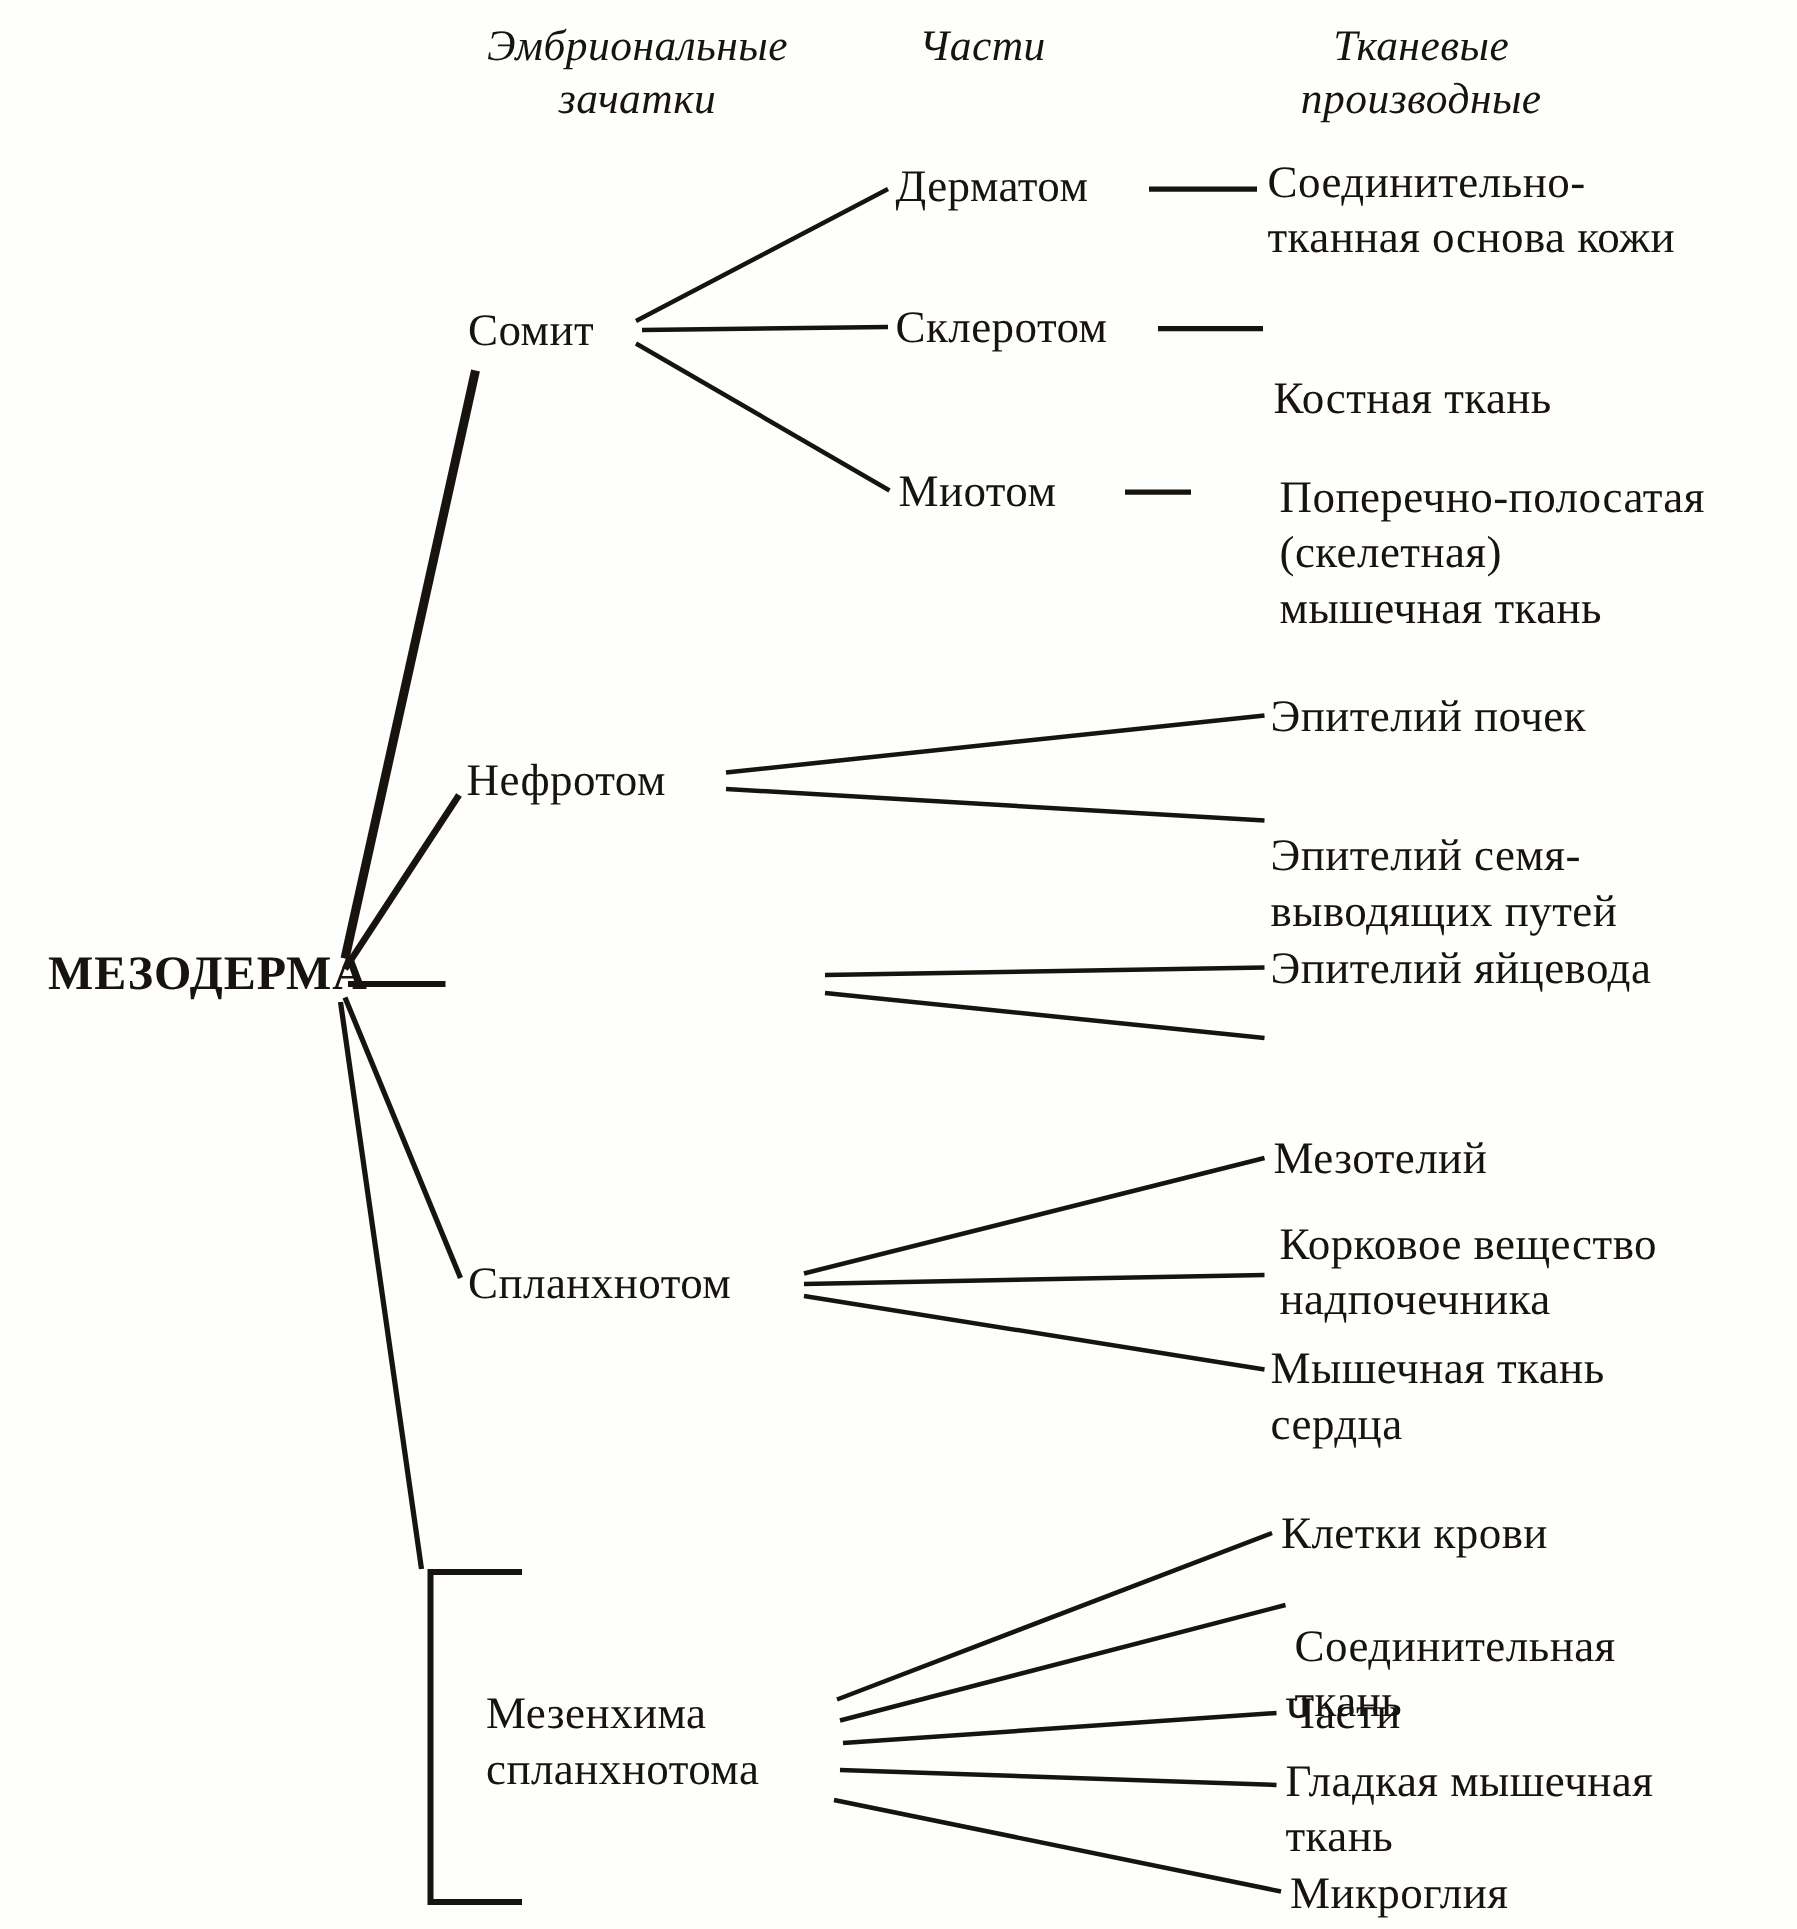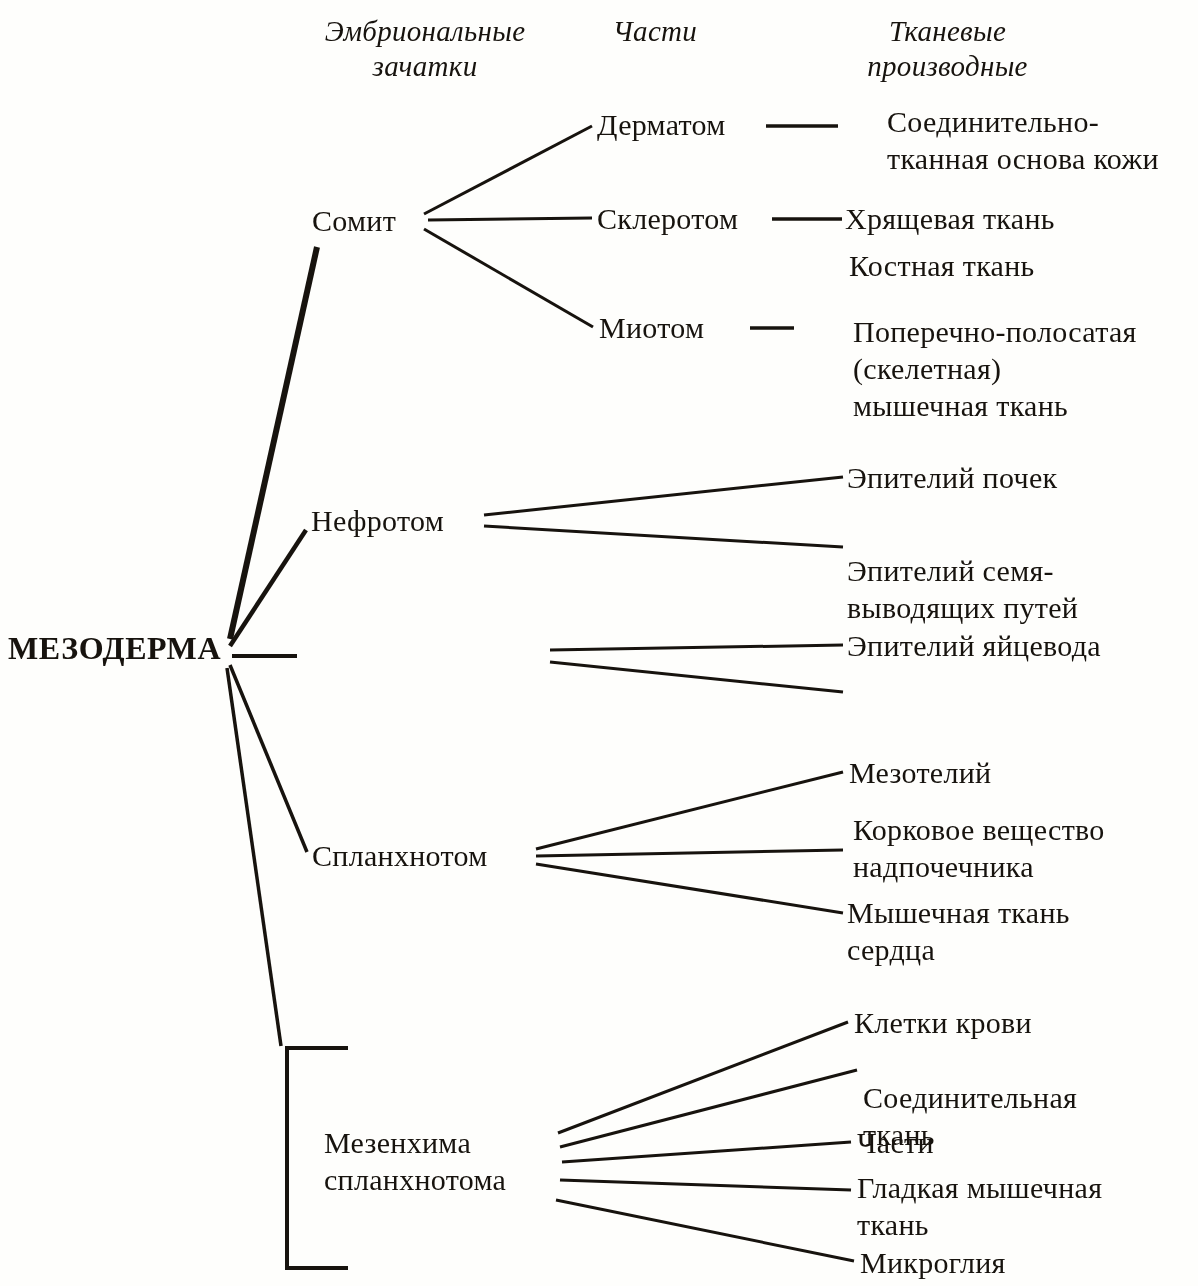--- a/index.html
+++ b/index.html
@@ -33,20 +33,21 @@
   .header {
     font-style: italic;
     text-align: center;
     font-size: 29px;
     line-height: 1.22;
   }
   .root {
     font-weight: bold;
     font-size: 32px;
     letter-spacing: 0.6px;
+    margin-left: 24px;
   }
 </style>
 </head>
 <body>
 
 <div class="diagram">
 
   <svg class="lines" viewBox="0 0 1198 1286" aria-hidden="true">
 
     <line x1="230" y1="639" x2="317" y2="247" stroke="#17130e" stroke-width="6"></line>
@@ -93,23 +94,22 @@
   <div class="label" style="left:312px; top:202px;">Сомит</div>
   <div class="label" style="left:311px; top:502px;">Нефротом</div>
   <div class="label" style="left:312px; top:837px;">Спланхнотом</div>
   <div class="label" style="left:324px; top:1124px;">Мезенхима
 спланхнотома</div>
 
   <div class="label" style="left:597px; top:106px;">Дерматом</div>
   <div class="label" style="left:597px; top:200px;">Склеротом</div>
   <div class="label" style="left:599px; top:309px;">Миотом</div>
 
-  <div class="label" style="left:845px; top:103px;margin-left:42px;">Соединительно-
+  <div class="label" style="left:845px; top:103px;">Соединительно-
 тканная основа кожи</div>
-  <div class="label" style="left:845px; top:200px;">Хрящевая ткань</div>
   <div class="label" style="left:849px; top:247px;">Костная ткань</div>
   <div class="label" style="left:853px; top:313px;">Поперечно-полосатая
 (скелетная)
 мышечная ткань</div>
 
   <div class="label" style="left:847px; top:459px;">Эпителий почек</div>
   <div class="label" style="left:847px; top:552px;">Эпителий семя-
 выводящих путей</div>
 
   <div class="label" style="left:847px; top:627px;">Эпителий яйцевода</div>

